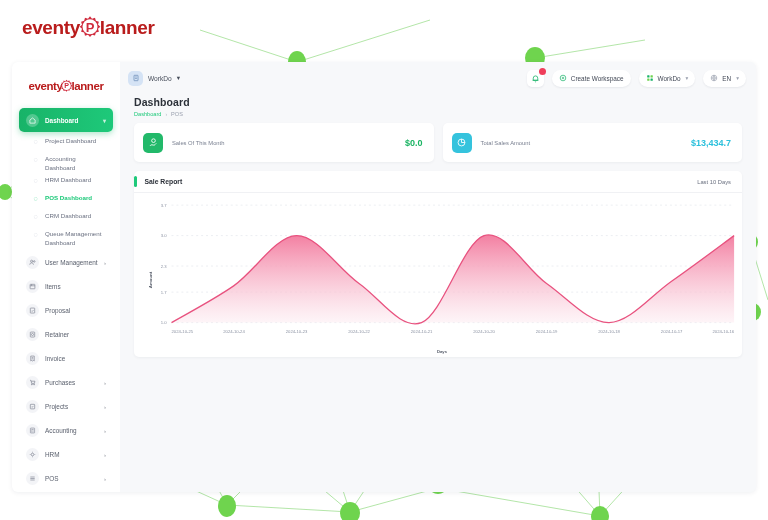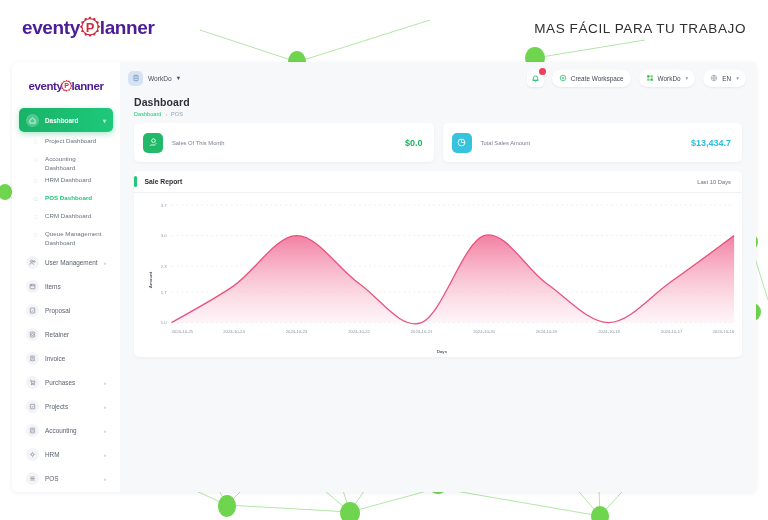--- a/index.html
+++ b/index.html
@@ -14,21 +14,21 @@
 
   
   .net-bg { position: absolute; inset: 0; z-index: 0; pointer-events: none; }
 
   
   .brand-header {
     position: absolute; top: 0; left: 0; width: 768px; height: 56px;
     z-index: 3; display: flex; align-items: center; padding: 0 22px;
   }
   .logo { display: flex; align-items: center; }
-  .logo-txt { font-size: 19px; font-weight: 700; color: #4c1d95; letter-spacing: -.4px; }
+  .logo-txt { font-size: 19px; font-weight: 700; color: #b91c1c; letter-spacing: -.4px; }
   .logo-gear { margin: 0 -3px; display: flex; align-items: center; }
   .tagline {
     margin-left: auto; font-size: 13.5px; letter-spacing: .6px;
     color: #2e2e2e; font-weight: 500;
   }
 
   
   .app-window {
     position: absolute; left: 12px; top: 62px; width: 744px; height: 430px;
     background: #f7f8fa; border-radius: 6px; overflow: hidden; z-index: 2;
@@ -204,21 +204,20 @@
         <svg width="26" height="26" viewBox="0 0 40 40">
           <g fill="#d02c3e">
             <path d="M20 2 l3.1 3.6 4.6-1.4 1.3 4.7 4.7 1.3-1.4 4.6 3.6 3.1 -3.6 3.1 1.4 4.6-4.7 1.3-1.3 4.7-4.6-1.4L20 34 l-3.1-3.6-4.6 1.4-1.3-4.7-4.7-1.3 1.4-4.6L4.1 18l3.6-3.1-1.4-4.6 4.7-1.3 1.3-4.7 4.6 1.4z"></path>
           </g>
           <circle cx="20" cy="18" r="11.5" fill="#ffffff"></circle>
           <text x="20" y="25.5" text-anchor="middle" font-family="Liberation Sans, sans-serif" font-size="20" font-weight="700" fill="#d02c3e">P</text>
         </svg>
       </span>
       <span class="logo-txt">lanner</span>
     </div>
-    <div class="tagline">MAS FÁCIL PARA TU TRABAJO</div>
   </div>
 
   <div class="app-window">
 
     <aside class="sidebar">
       <div class="sb-logo">
         <span class="logo-txt">eventy</span>
         <span class="logo-gear">
           <svg width="15" height="15" viewBox="0 0 40 40">
             <path fill="#d02c3e" d="M20 2 l3.1 3.6 4.6-1.4 1.3 4.7 4.7 1.3-1.4 4.6 3.6 3.1 -3.6 3.1 1.4 4.6-4.7 1.3-1.3 4.7-4.6-1.4L20 34 l-3.1-3.6-4.6 1.4-1.3-4.7-4.7-1.3 1.4-4.6L4.1 18l3.6-3.1-1.4-4.6 4.7-1.3 1.3-4.7 4.6 1.4z"></path>

